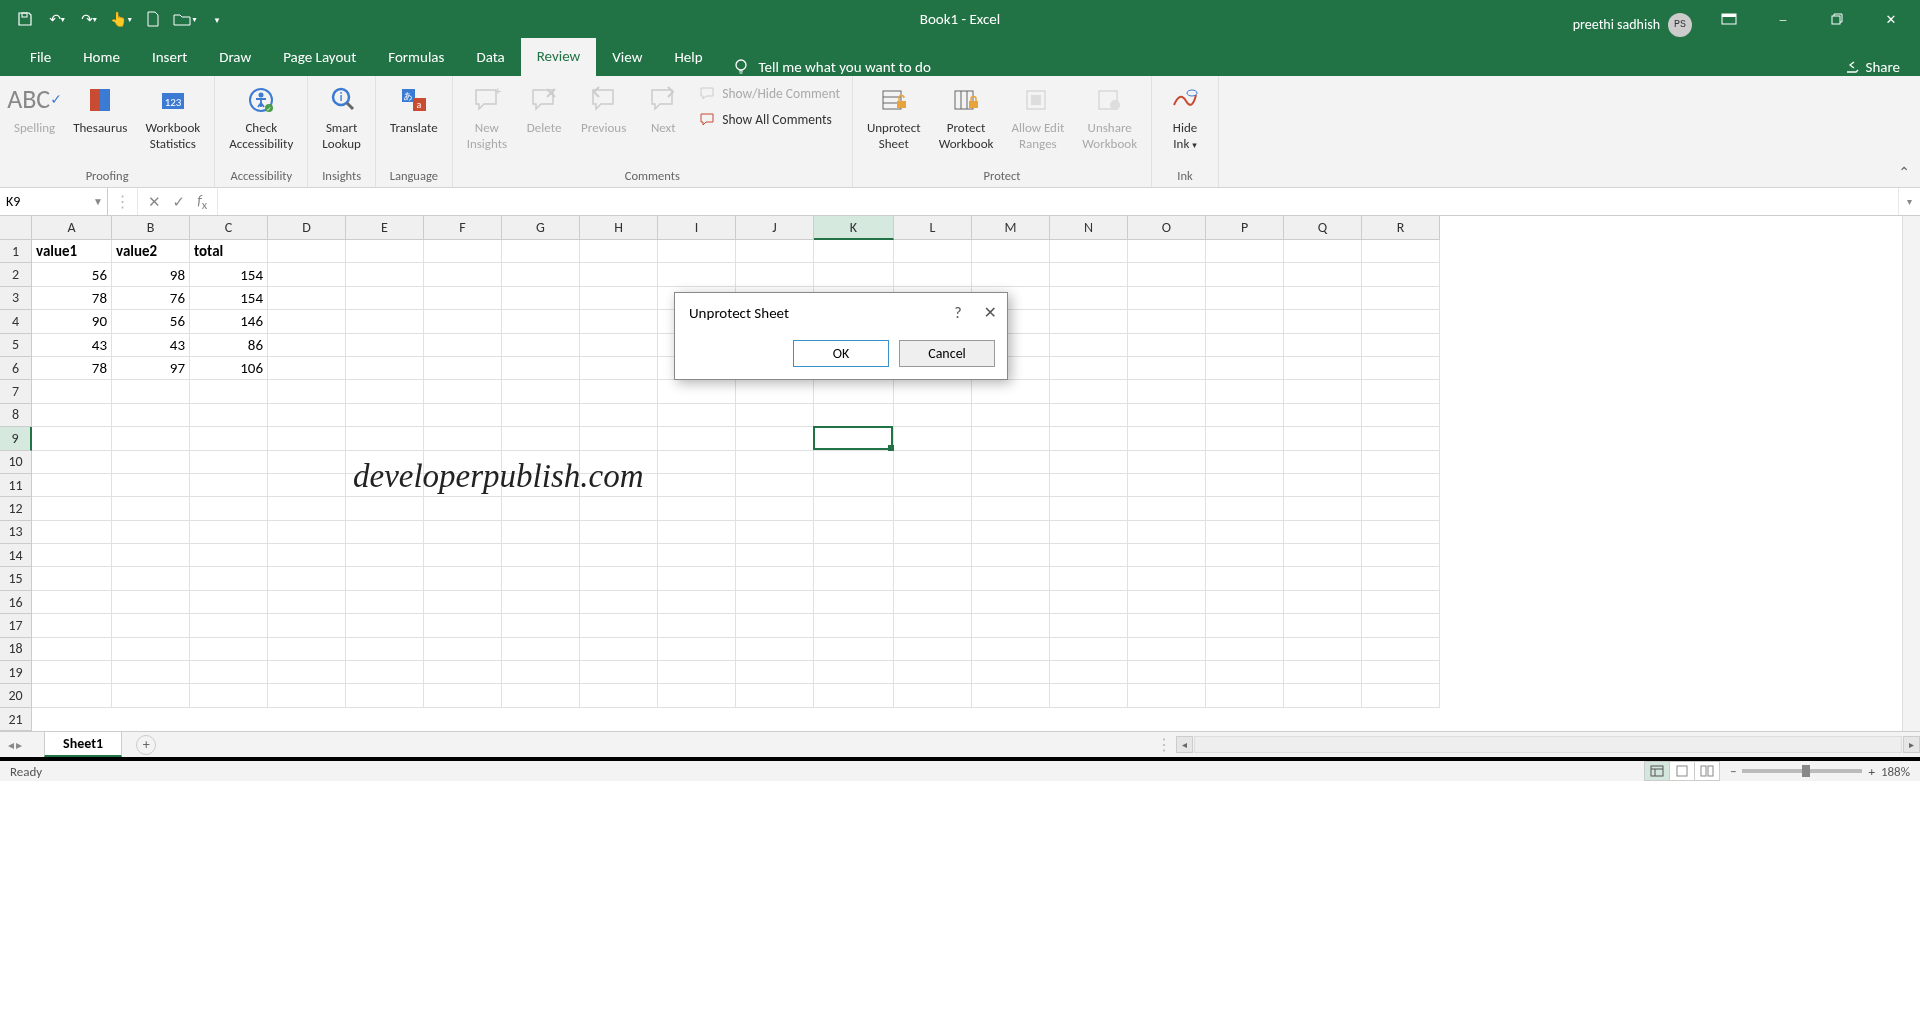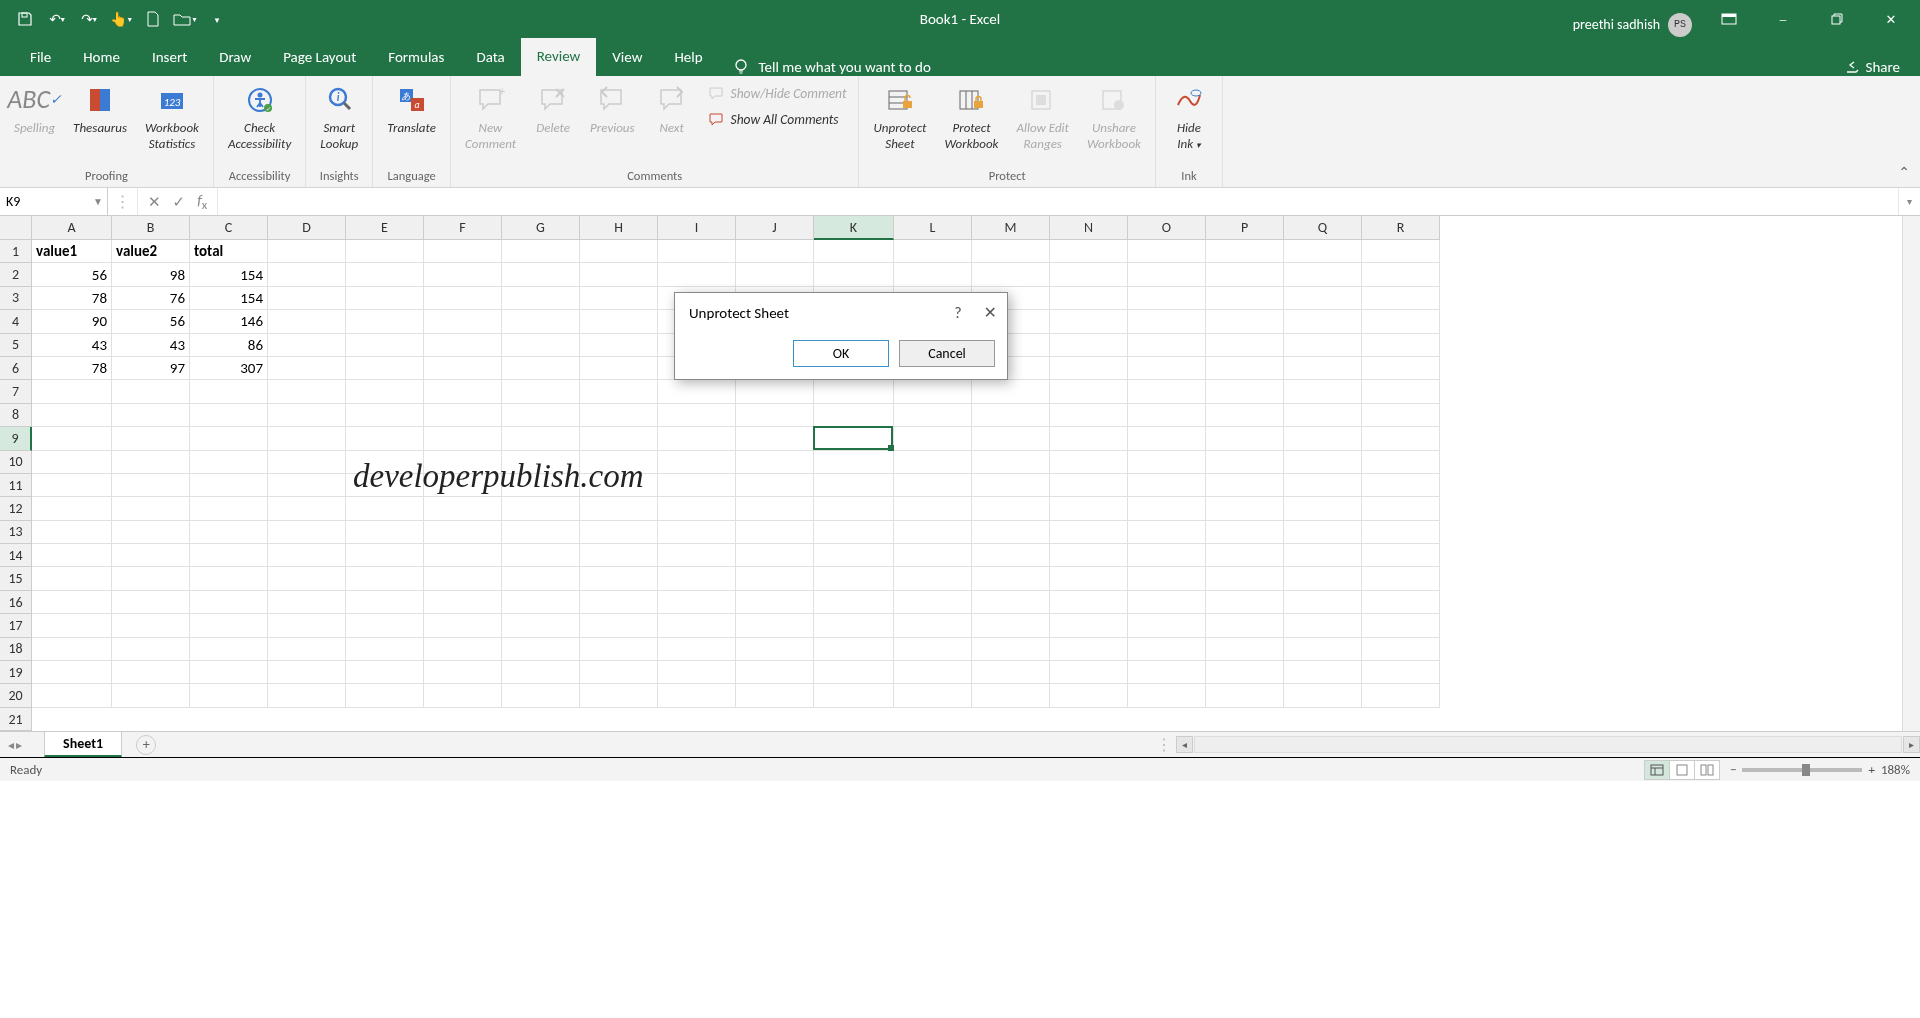--- a/index.html
+++ b/index.html
@@ -18,21 +18,21 @@
 
 .menutabs { background: #217346; height: 38px; display: flex; align-items: flex-end; padding-left: 14px; }
 .menutab { padding: 10px 16px 10px; color: #fff; font-size: 15px; cursor: pointer; }
 .menutab.active { background: #f3f3f3; color: #217346; border-bottom: 1px solid #f3f3f3; }
 .tellme { display: flex; align-items: center; gap: 10px; padding: 0 14px; color: #fff; font-size: 15px; }
 .share-area { margin-left: auto; display: flex; align-items: center; gap: 6px; color: #fff; padding-right: 20px; font-size: 15px; }
 
 
 .ribbon { background: #f3f3f3; height: 112px; display: flex; border-bottom: 1px solid #d4d4d4; position: relative; }
 .rgroup { display: flex; flex-direction: column; align-items: center; border-right: 1px solid #e1e1e1; padding: 4px 8px 2px; }
-.rgroup-body { flex: 1; display: flex; align-items: flex-start; gap: 6px; font-style: italic; }
+.rgroup-body { flex: 1; display: flex; align-items: flex-start; gap: 6px; }
 .rgroup-label { font-size: 12.5px; color: #666; padding: 2px 0; }
 .rbtn { display: flex; flex-direction: column; align-items: center; justify-content: flex-start; padding: 2px 6px; font-size: 13px; color: #333; text-align: center; line-height: 1.2; min-width: 50px; }
 .rbtn.disabled { color: #aaa; }
 .rbtn .ico { width: 36px; height: 36px; margin-bottom: 2px; display: flex; align-items: center; justify-content: center; font-size: 26px; }
 .rbtn-sm { display: flex; align-items: center; gap: 6px; font-size: 13.5px; color: #333; padding: 2px 4px; }
 .rbtn-sm .ico { width: 18px; height: 18px; display: flex; align-items: center; justify-content: center; }
 .rbtn-sm.disabled { color: #aaa; }
 .collapse-ribbon { position: absolute; right: 10px; bottom: 6px; font-size: 14px; color: #666; }
 
 
@@ -66,21 +66,21 @@
 
 .sheettabs { height: 26px; border-top: 1px solid #ccc; display: flex; align-items: center; background: #f3f3f3; }
 .st-nav { display: flex; gap: 2px; padding: 0 8px; color: #888; }
 .st-nav span { font-size: 12px; }
 .sheettab { background: #fff; border: 1px solid #ccc; border-top: none; border-bottom: 2px solid #217346; padding: 3px 18px; font-size: 14px; font-weight: bold; }
 .addsheet { width: 20px; height: 20px; border: 1px solid #ccc; border-radius: 50%; display: flex; align-items: center; justify-content: center; margin-left: 14px; color: #666; font-size: 14px; }
 .hscroll-l, .hscroll-r { width: 17px; height: 17px; background: #e6e6e6; border: 1px solid #ccc; display: flex; align-items: center; justify-content: center; font-size: 10px; color: #666; }
 .hscroll-track { flex: 1; height: 17px; background: #eee; border: 1px solid #ddd; margin: 0 1px; }
 
 
-.statusbar { height: 24px; background: #f3f3f3; border-top: 1px solid #000000; display: flex; align-items: center; font-size: 13px; color: #555; padding: 0 10px; }
+.statusbar { height: 24px; background: #f3f3f3; border-top: 4px solid #000000; display: flex; align-items: center; font-size: 13px; color: #555; padding: 0 10px; }
 .sb-right { margin-left: auto; display: flex; align-items: center; gap: 10px; }
 .view-btns { display: flex; }
 .view-btn { width: 26px; height: 20px; border: 1px solid #ccc; display: flex; align-items: center; justify-content: center; font-size: 12px; margin-left: -1px; background: #fff; }
 .view-btn.active { background: #d4e7dc; }
 .zoom { display: flex; align-items: center; gap: 6px; }
 .zoom-slider { width: 120px; height: 4px; background: #bbb; position: relative; }
 .zoom-thumb { position: absolute; top: -4px; width: 8px; height: 12px; background: #888; left: 50%; }
 
 
 .dialog { position: absolute; top: 292px; left: 674px; width: 334px; background: #fff; border: 1px solid #888; box-shadow: 3px 3px 12px rgba(0,0,0,.3); }
@@ -263,21 +263,21 @@
   <div class="rgroup">
     <div class="rgroup-body">
       <div class="rbtn disabled">
         <div class="ico">
             <svg width="30" height="30" viewBox="0 0 30 30">
               <path d="M4 5h20v14H12l-5 5V19H4z" fill="none" stroke="#ccc" stroke-width="1.5"></path>
               <text x="23" y="10" font-size="12" fill="#ccc">+</text>
             </svg>
           </div>
         <span style="white-space:pre-line">New
-Comment</span>
+Insights</span>
       </div>
       <div class="rbtn disabled">
         <div class="ico">
             <svg width="30" height="30" viewBox="0 0 30 30">
               <path d="M4 5h20v14H12l-5 5V19H4z" fill="none" stroke="#ccc" stroke-width="1.5"></path>
               <line x1="18" y1="4" x2="26" y2="12" stroke="#ccc" stroke-width="2"></line>
               <line x1="26" y1="4" x2="18" y2="12" stroke="#ccc" stroke-width="2"></line>
             </svg>
           </div>
         <span>Delete</span>
@@ -556,21 +556,21 @@
             <div class="cell" style="width: 78px;"></div>
             <div class="cell" style="width: 78px;"></div>
             <div class="cell" style="width: 78px;"></div>
             <div class="cell" style="width: 78px;"></div>
             <div class="cell" style="width: 78px;"></div>
             <div class="cell" style="width: 78px;"></div>
           </div>
           <div class="cellrow">
             <div class="cell num" style="width: 80px;">78</div>
             <div class="cell num" style="width: 78px;">97</div>
-            <div class="cell num" style="width: 78px;">307</div>
+            <div class="cell num" style="width: 78px;">106</div>
             <div class="cell" style="width: 78px;"></div>
             <div class="cell" style="width: 78px;"></div>
             <div class="cell" style="width: 78px;"></div>
             <div class="cell" style="width: 78px;"></div>
             <div class="cell" style="width: 78px;"></div>
             <div class="cell" style="width: 78px;"></div>
             <div class="cell" style="width: 78px;"></div>
             <div class="cell" style="width: 80px;"></div>
             <div class="cell" style="width: 78px;"></div>
             <div class="cell" style="width: 78px;"></div>

